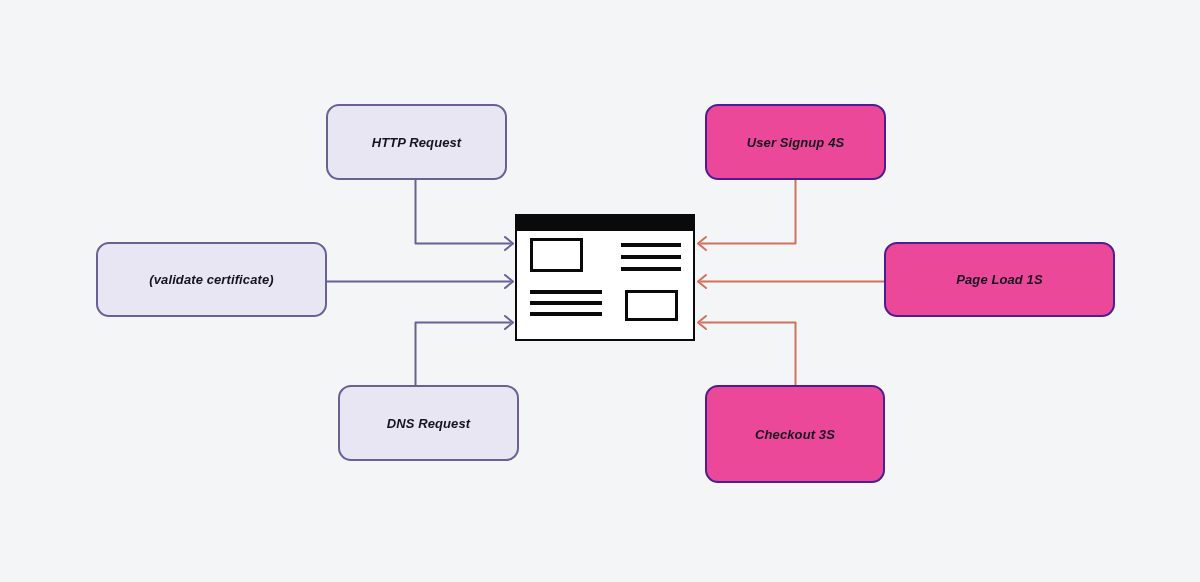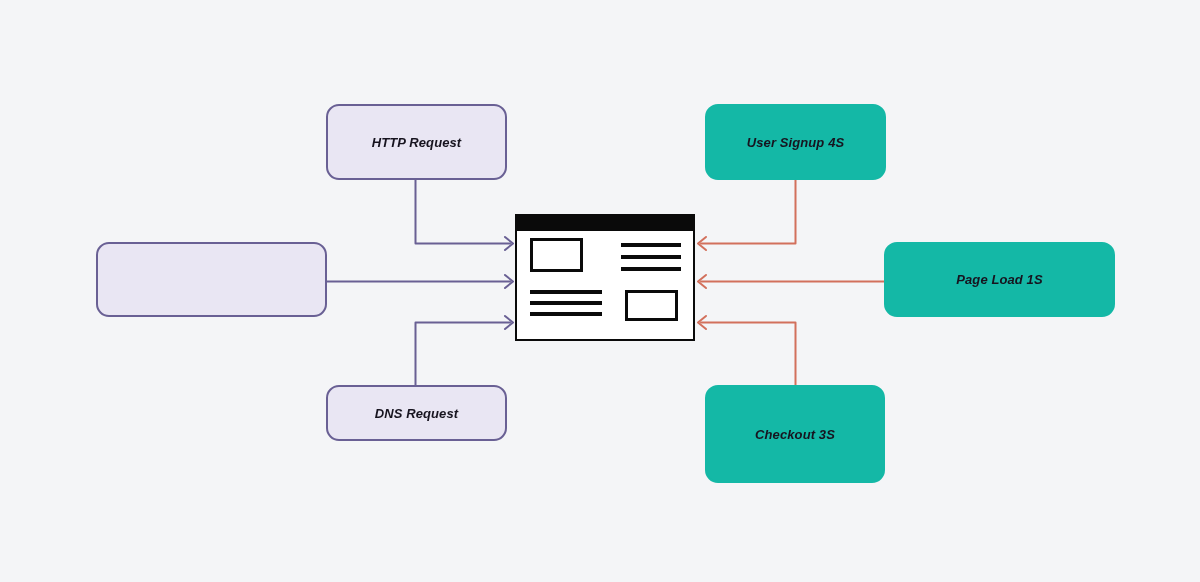--- a/index.html
+++ b/index.html
@@ -41,27 +41,27 @@
     line-height: 25px;
     border-radius: 13px;
     letter-spacing: 0.1px;
     font-style: italic;
   }
   .node.purple {
     background: #e9e6f3;
     border: 2px solid #696094;
   }
   .node.red {
-    background: #14b8a6;
-    border: 2px solid #14b8a6;
+    background: #ec4899;
+    border: 2px solid #4c1d95;
   }
 
   .node-http     { left: 326px; top: 104px; width: 181px; height: 76px; }
   .node-ssl      { left:  96px; top: 242px; width: 231px; height: 75px; }
-  .node-dns      { left: 326px; top: 385px; width: 181px; height: 56px; }
+  .node-dns      { left: 338px; top: 385px; width: 181px; height: 76px; }
   .node-signup   { left: 705px; top: 104px; width: 181px; height: 76px; }
   .node-pageload { left: 884px; top: 242px; width: 231px; height: 75px; }
   .node-checkout { left: 705px; top: 385px; width: 180px; height: 98px; }
 
   .browser {
     position: absolute;
     left: 515px; top: 214px;
     width: 180px; height: 127px;
     background: #ffffff;
     border: 2px solid #0a0a0a;
@@ -110,20 +110,21 @@
     <path class="red" d="M706,275 L698,281.5 L706,288"></path>
     <path class="red" d="M795.5,385 L795.5,322.5 L701,322.5"></path>
     <path class="red" d="M706,316 L698,322.5 L706,329"></path>
   </svg>
 
   <div class="node purple node-http">
     <span>HTTP Request</span>
   </div>
 
   <div class="node purple node-ssl">
+    <span>(validate certificate)</span>
   </div>
 
   <div class="node purple node-dns">
     <span>DNS Request</span>
   </div>
 
   <div class="node red node-signup">
     <span>User Signup 4S</span>
   </div>
 

